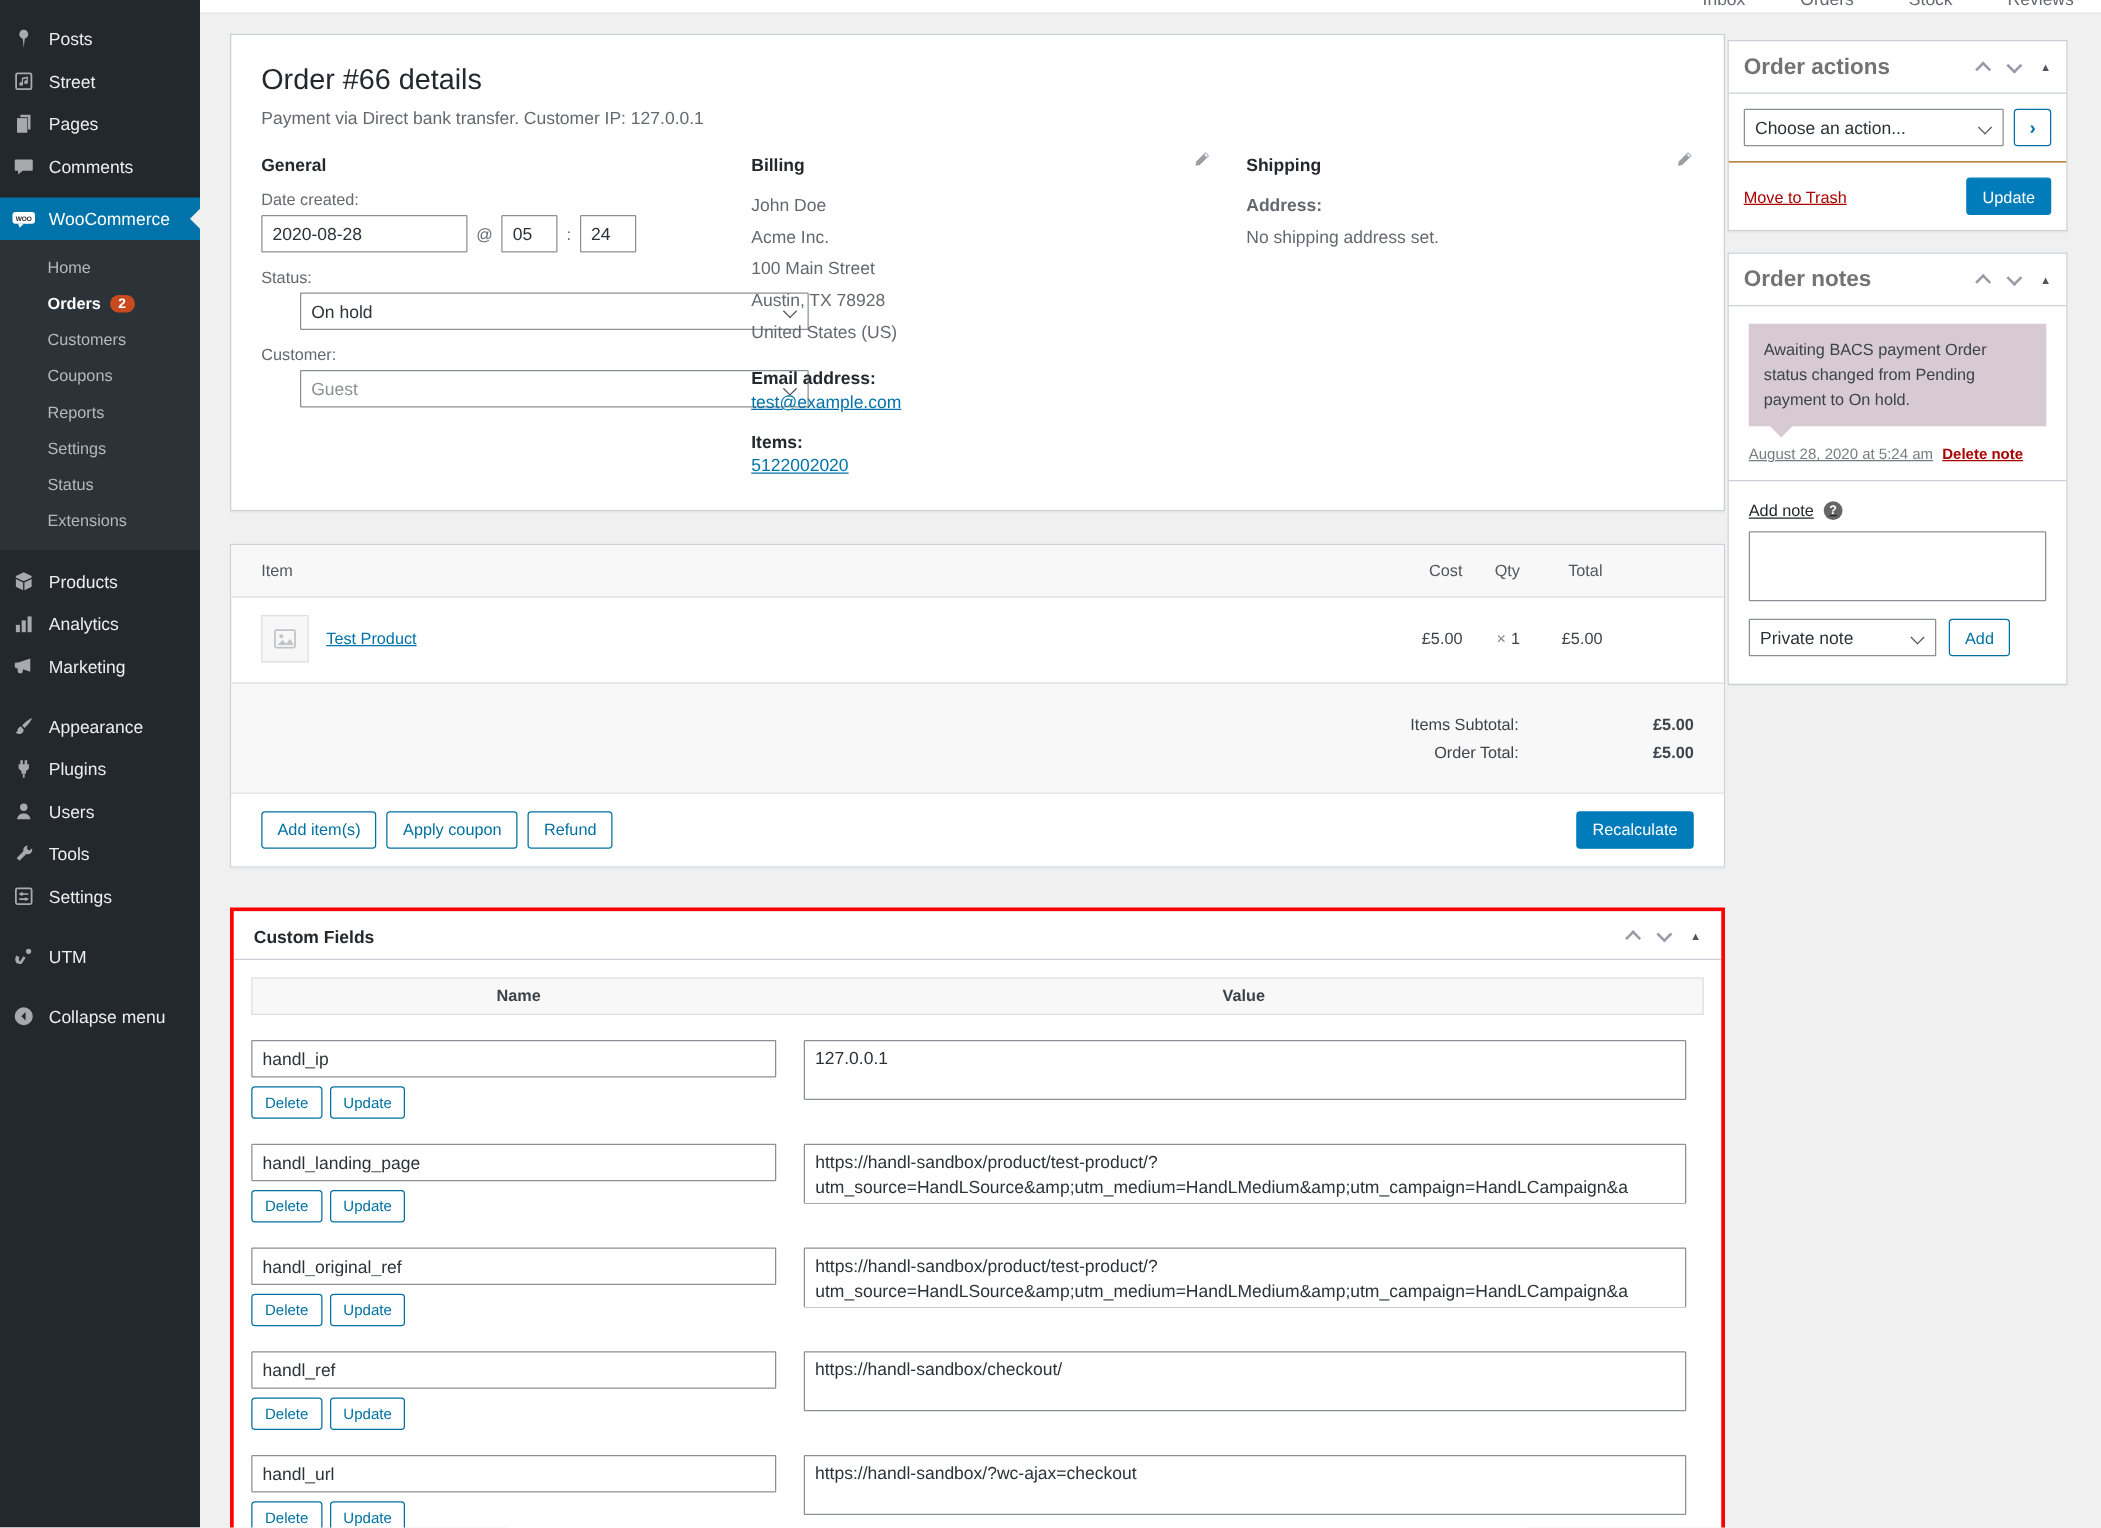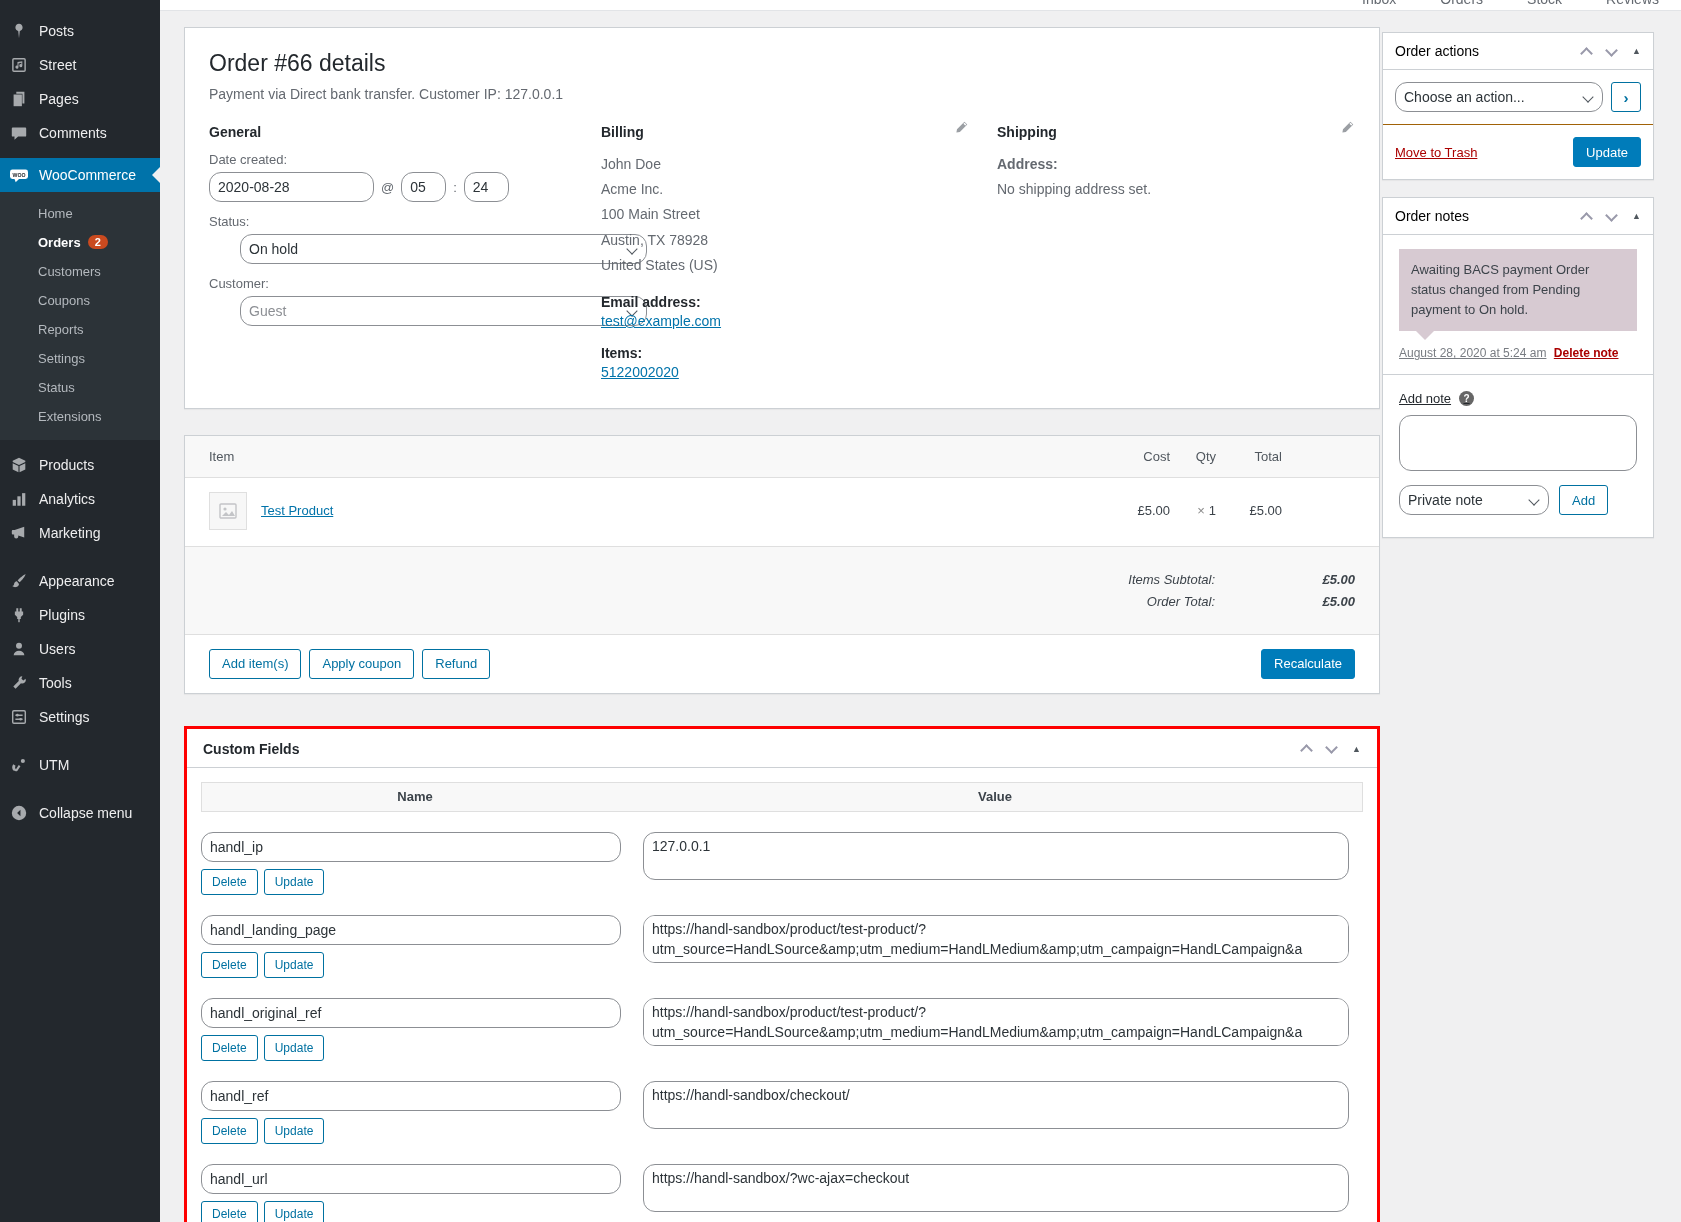--- a/index.html
+++ b/index.html
@@ -27,21 +27,21 @@
   .badge { display:inline-block; background:#ca4a1f; color:#fff; border-radius:9px; padding:1px 7px; font-size:11px; font-weight:bold; margin-left:7px; vertical-align:1px; }
   .gap8 { height:8px; } .gap14 { height:14px; }
 
   
   .topstrip { position:absolute; left:160px; right:0; top:0; height:11px; background:#fff; border-bottom:1px solid #e2e4e7;
     display:flex; justify-content:flex-end; gap:44px; padding-right:22px; overflow:hidden; z-index:4; }
   .top-tab { font-size:14px; color:#646970; line-height:20px; margin-top:-11px; cursor:pointer; }
 
   
   input[type=text], textarea, select { font-family:"Liberation Sans", sans-serif; font-size:14px; color:#2c3338;
-    border:1px solid #8c8f94; border-radius:12px; background:#fff; }
+    border:1px solid #8c8f94; border-radius:1px; background:#fff; }
   input[type=text] { height:30px; padding:0 8px; }
   textarea { resize:none; padding:4px 8px; line-height:1.4; }
   .select-wrap { position:relative; display:inline-block; }
   .select-wrap::after { content:""; position:absolute; right:11px; top:11px; width:7px; height:7px;
     border-right:1.5px solid #50575e; border-bottom:1.5px solid #50575e; transform:rotate(45deg); pointer-events:none; }
   .select-wrap select { appearance:none; -webkit-appearance:none; height:30px; padding:0 28px 0 8px; width:100%; cursor:pointer; }
   select.placeholder { color:#8c8f94; }
 
   .btn { display:inline-flex; align-items:center; justify-content:center; height:30px; padding:0 12px;
     border:1px solid #0071a1; border-radius:3px; background:#fff; color:#0071a1; font-size:13px; cursor:pointer; white-space:nowrap; }
@@ -75,21 +75,21 @@
   
   .items-card { margin-top:26px; }
   .it-head { display:flex; align-items:center; background:#f8f8f8; border-bottom:1px solid #dfdfdf; height:42px; padding:0 24px; color:#50575e; }
   .c-item { flex:1; } .c-cost { width:90px; text-align:right; } .c-qty { width:46px; text-align:right; }
   .c-total { width:66px; text-align:right; } .c-sp { width:73px; }
   .it-row { display:flex; align-items:center; padding:14px 24px 16px; }
   .thumb { width:38px; height:38px; background:#f7f7f7; border:1px solid #dfdfdf; display:flex; align-items:center; justify-content:center; }
   .pname { margin-left:14px; font-size:13px; }
   .qx { color:#888; margin-right:4px; }
   .totals { background:#f8f8f8; border-top:1px solid #dfdfdf; padding:18px 24px; }
-  .t-row { display:flex; justify-content:flex-end; margin:7px 0;font-style:italic; }
+  .t-row { display:flex; justify-content:flex-end; margin:7px 0; }
   .t-label { color:#3c434a; }
   .t-val { width:140px; text-align:right; font-weight:bold; color:#3c434a; }
   .it-foot { border-top:1px solid #dfdfdf; padding:14px 24px; display:flex; align-items:center; gap:8px; background:#fff; }
   .spring { flex:1; }
 
   
   .cf-wrap { margin-top:32px; border:3px solid #fe0000; height:514px; overflow:hidden; }
   .cf-panel { background:#fff; height:100%; }
   .cf-head { display:flex; align-items:center; justify-content:space-between; padding:12px 16px 10px; border-bottom:1px solid #ccd0d4; }
   .cf-title { font-size:14px; font-weight:bold; color:#23282d; }
@@ -107,21 +107,21 @@
   .cf-left { width:420px; }
   .cf-left input { width:100%; font-size:14px; }
   .cf-btns { margin-top:7px; display:flex; gap:6px; }
   .cf-right { flex:1; margin-left:22px; margin-right:14px; }
   .cf-right textarea { width:100%; height:48px; display:block; }
 
   
   .col2 { position:absolute; left:1382px; top:11px; width:272px; }
   .pbox { background:#fff; border:1px solid #ccd0d4; box-shadow:0 1px 1px rgba(0,0,0,.04); }
   .pbox-head { display:flex; align-items:center; justify-content:space-between; padding:10px 12px; border-bottom:1px solid #ccd0d4; }
-  .pbox-title { font-size:14px; font-weight:normal; color:#000000; }
+  .pbox-title { font-size:18px; font-weight:bold; color:#737373; }
   .oa-body { padding:12px; display:flex; gap:8px; align-items:center; }
   .oa-sel { flex:1; }
   .oa-go { width:30px; height:30px; padding:0; font-size:15px; font-weight:bold; }
   .oa-foot { border-top:1px solid #a16207; padding:12px; display:flex; align-items:center; }
   .trash { color:#a00; font-size:13px; }
   .notes-body { padding:14px 16px 8px; }
   .note-bubble { position:relative; background:#d7cad2; padding:11px 12px; color:#3c434a; font-size:13px; line-height:1.55; }
   .note-bubble::after { content:""; position:absolute; left:16px; bottom:-9px; border:10px solid transparent; border-top:10px solid #d7cad2; border-bottom:0; }
   .note-meta { margin-top:15px; font-size:12px; padding-bottom:14px; }
   .note-date { color:#787c82; text-decoration:underline; cursor:pointer; }

